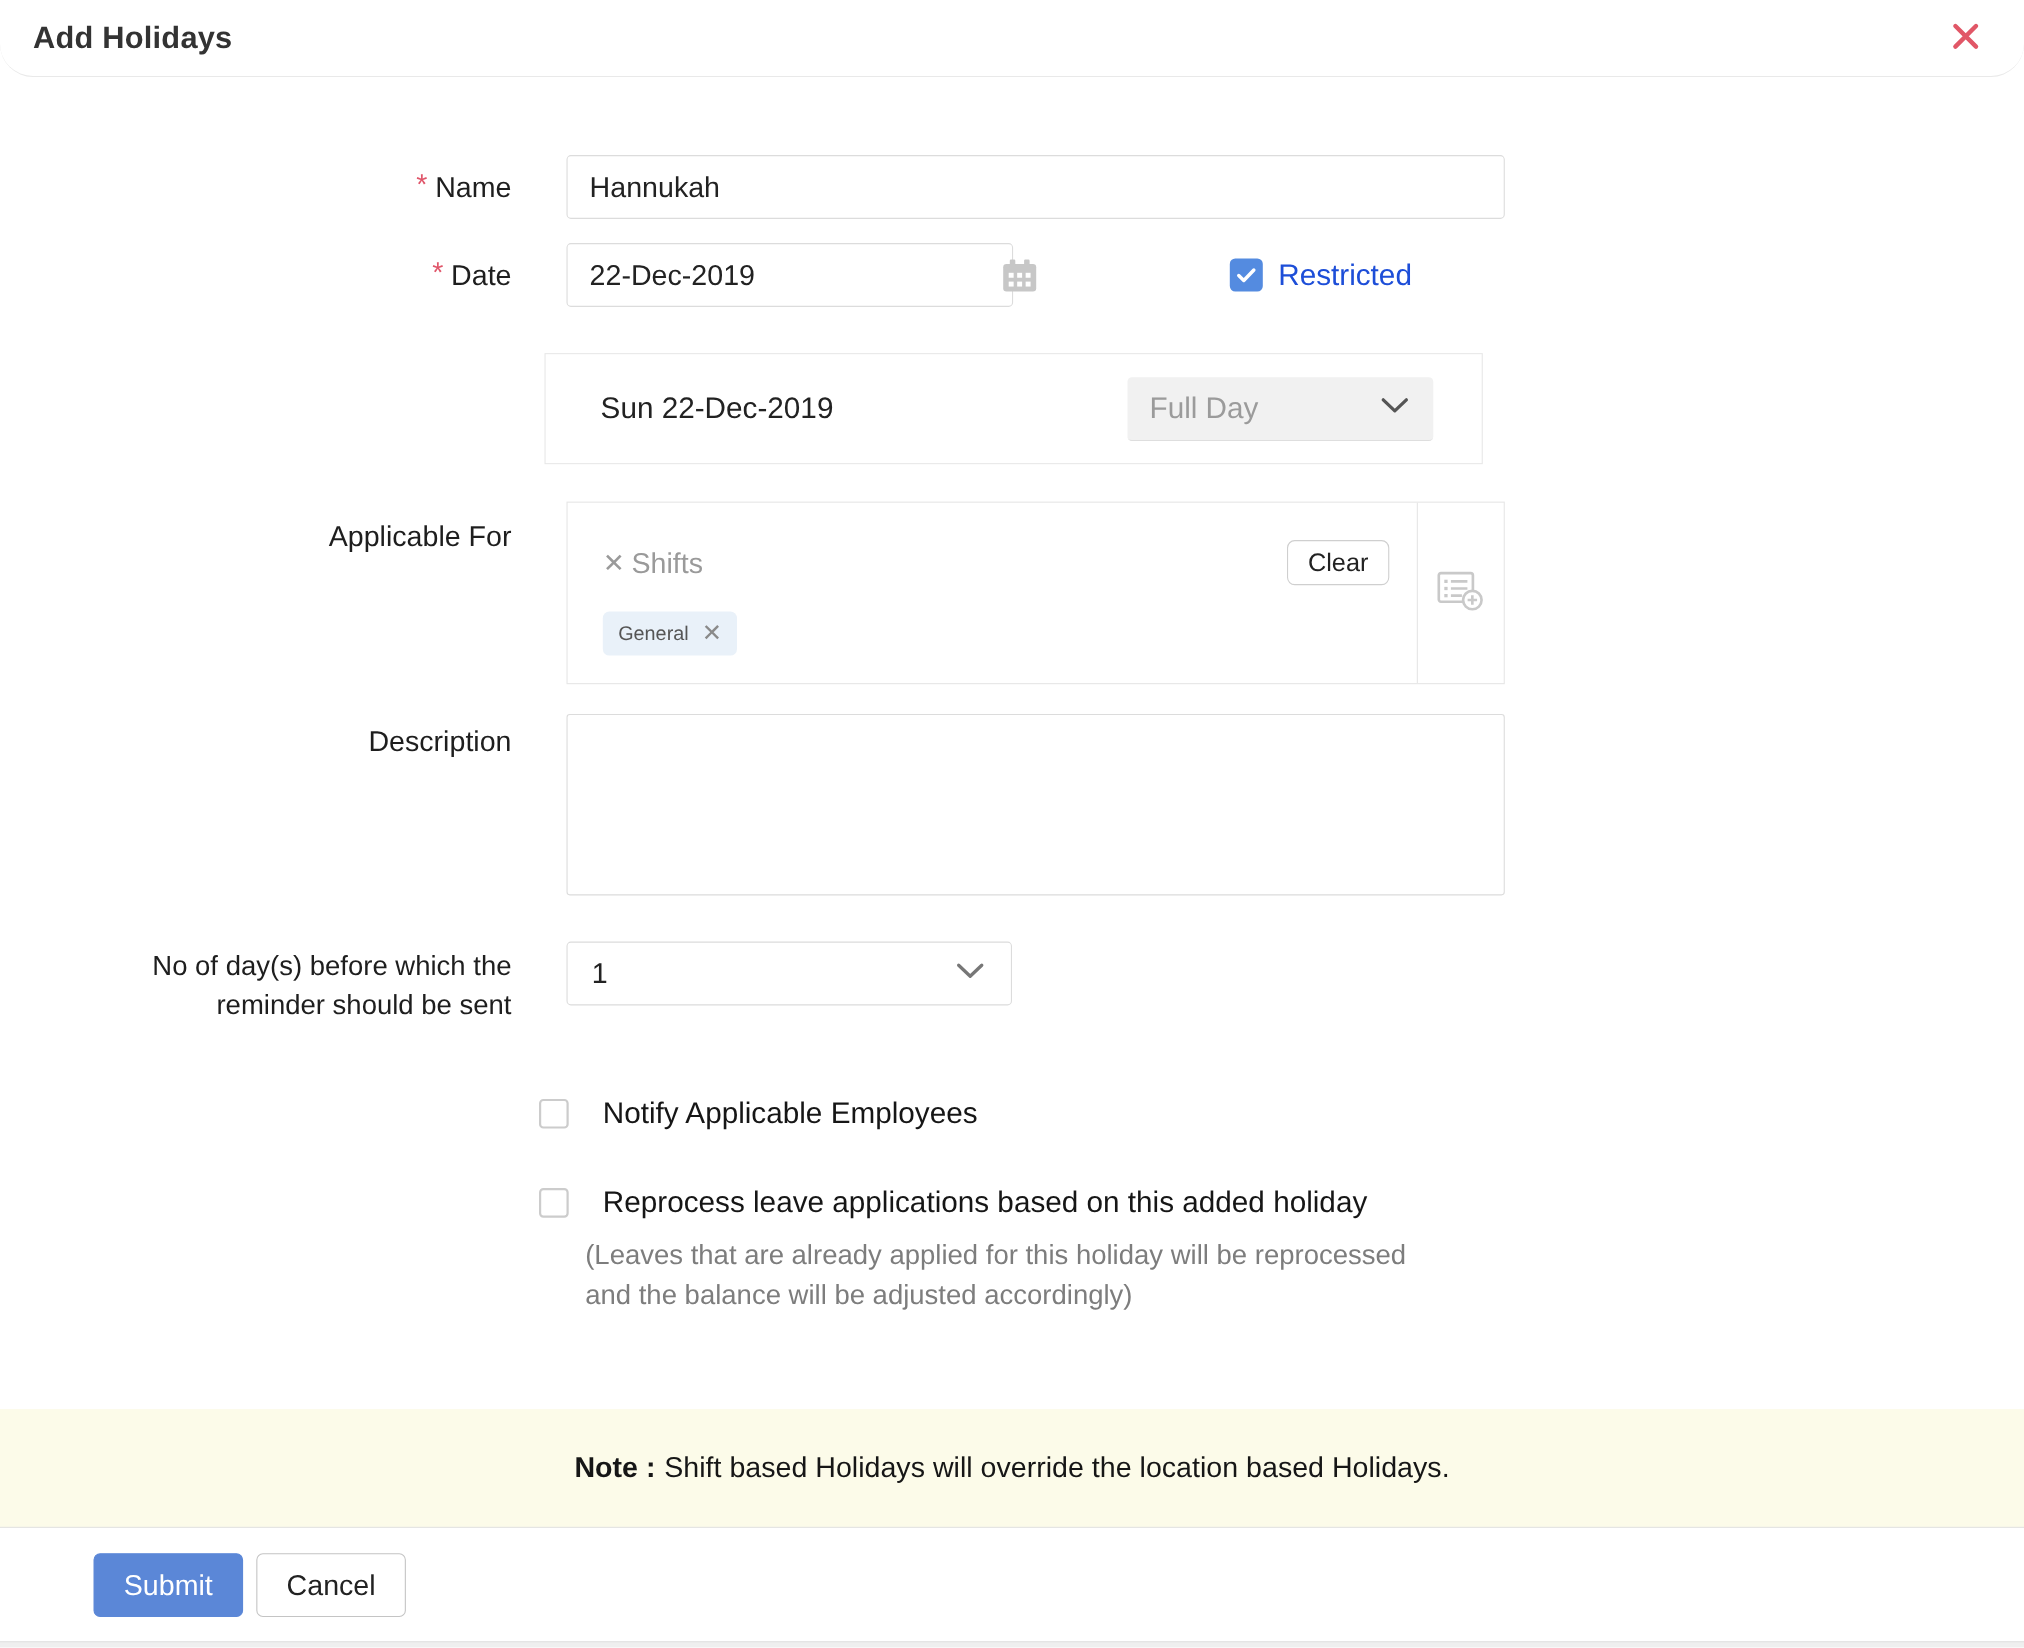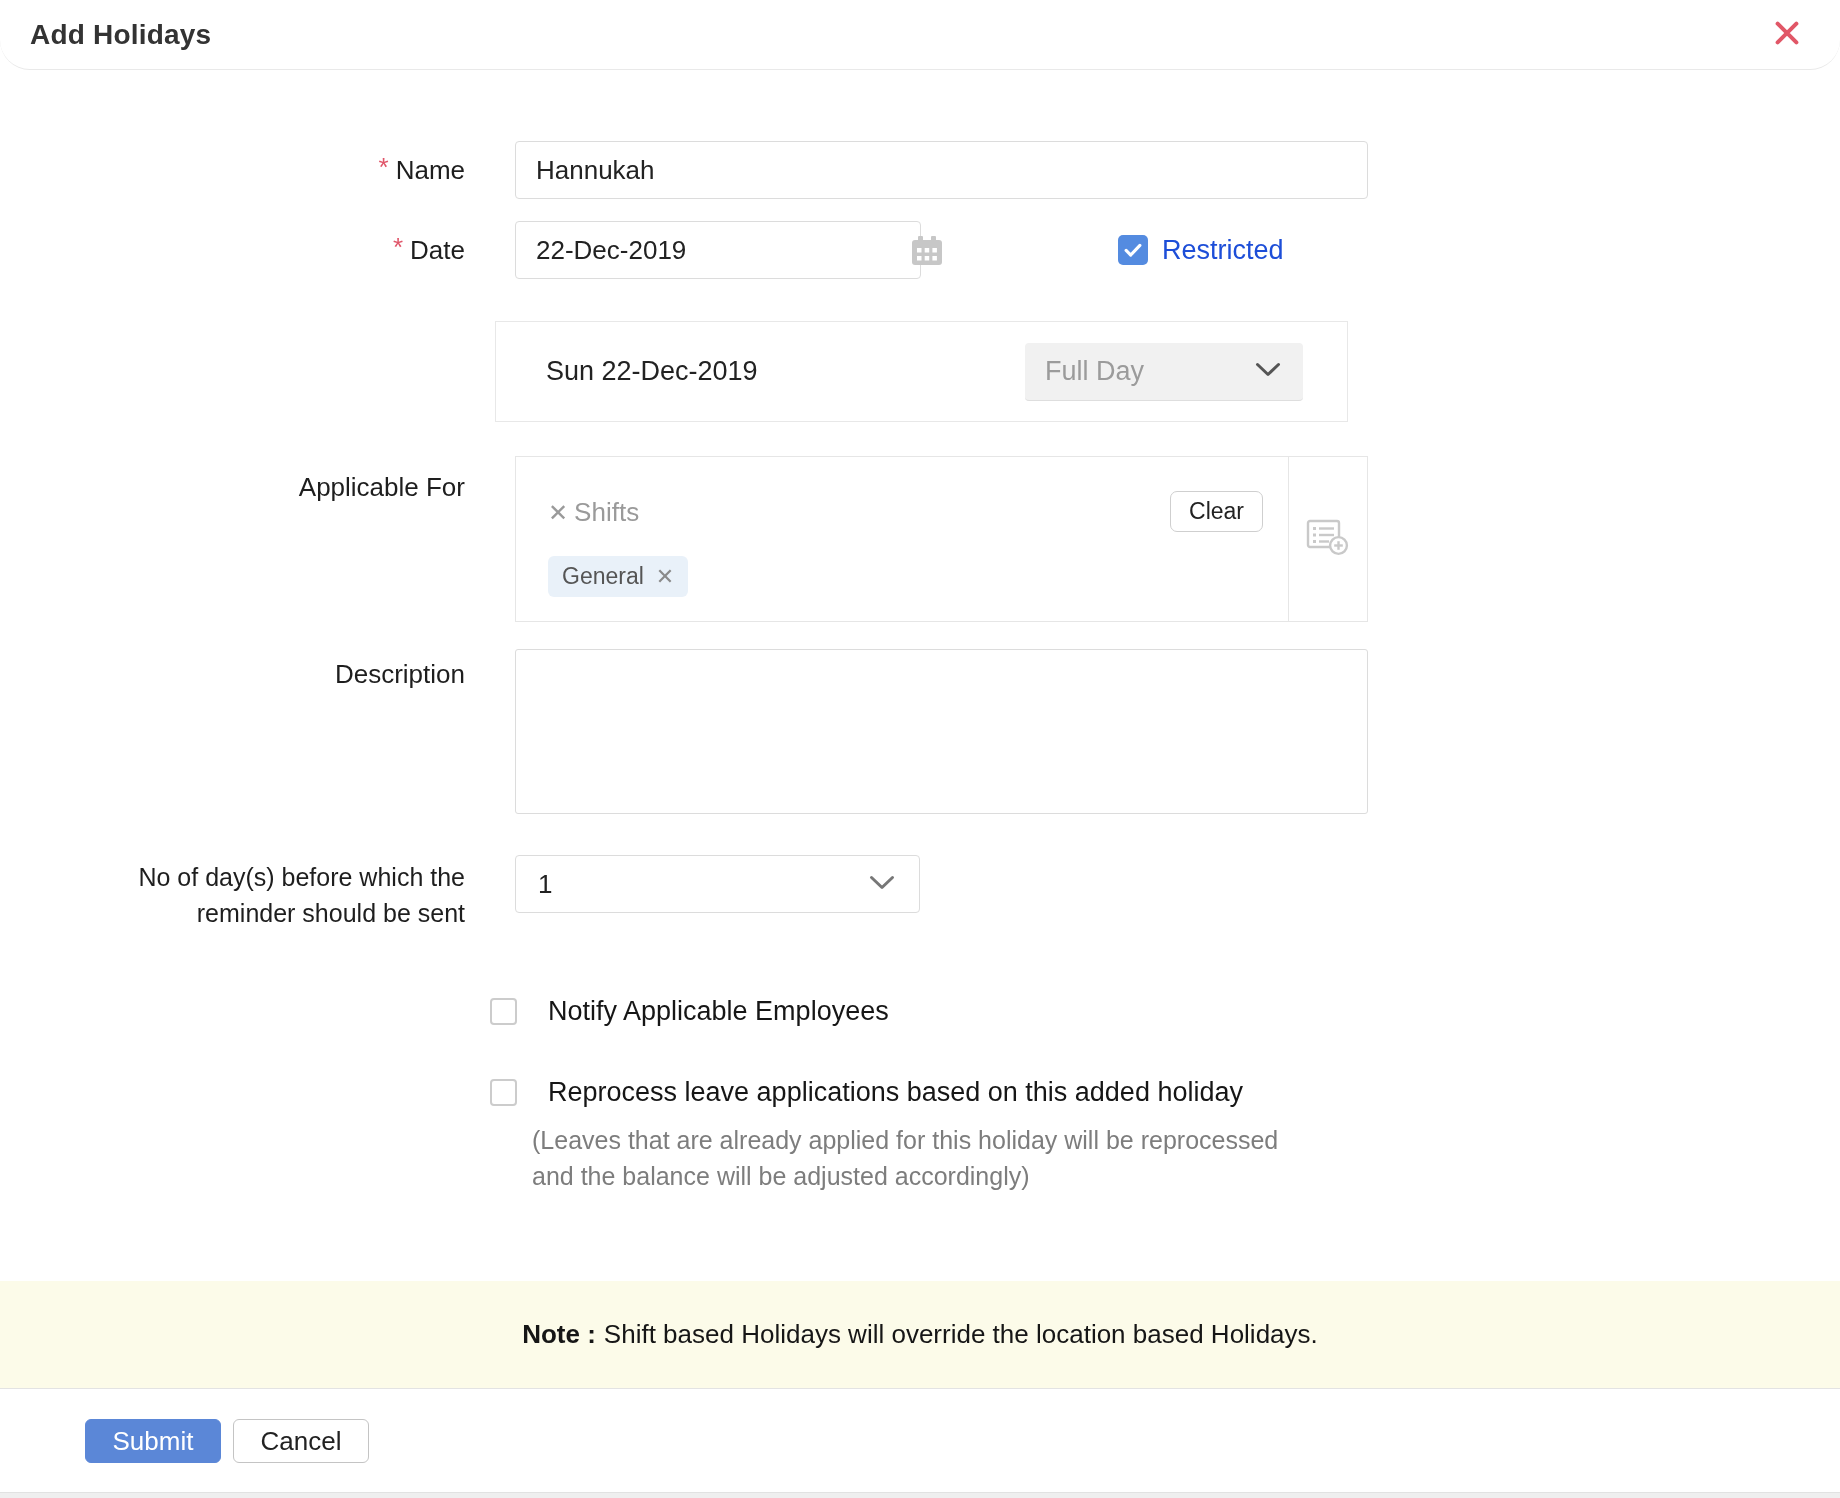--- a/index.html
+++ b/index.html
@@ -46,21 +46,21 @@
   .appl-box { width:853px; height:166px; border:1px solid #e6e6e6; display:flex; }
   .appl-main { flex:1; padding:40px 25px 0 32px; }
   .appl-top { display:flex; align-items:flex-start; }
   .tag-group { display:flex; align-items:center; color:#9a9a9a; cursor:pointer; }
   .tag-x { font-size:24px; color:#9a9a9a; margin-right:6px; }
   .tag-label { font-size:26px; color:#9a9a9a; }
   .clear-btn { margin-left:auto; background:#fff; border:1px solid #cfcfcf; border-radius:7px; font-family:"Liberation Sans",sans-serif;
                font-size:23px; color:#222; padding:6px 18px; cursor:pointer; margin-top:-6px; }
   .chip-row { margin-top:24px; }
   .chip { display:inline-flex; align-items:center; background:#e9f1f9; border-radius:6px; padding:7px 14px; }
-  .chip-label { font-size:23px; color:#555; }
+  .chip-label { font-size:18px; color:#555; }
   .chip-x { font-size:22px; color:#8a8a8a; margin-left:12px; cursor:pointer; }
   .appl-side { width:79px; border-left:1px solid #e6e6e6; display:flex; align-items:center; justify-content:center; cursor:pointer; }
 
   .row-desc { margin-top:27px; }
   .row-desc .lbl { padding-top:10px; }
   .desc-area { width:853px; height:165px; border:1px solid #dcdcdc; border-radius:3px; resize:none; outline:none;
                font-family:"Liberation Sans",sans-serif; font-size:26px; color:#222; padding:14px 20px; }
 
   .row-reminder { margin-top:37px; }
   .row-reminder .lbl { font-size:25px; line-height:36px; padding-top:4px; }
@@ -77,21 +77,21 @@
 
   
   .note-bar { position:absolute; left:0; top:1281px; width:1840px; height:108px; background:#fcfbe9;
               border-bottom:1px solid #e3e3e3; display:flex; align-items:center; justify-content:center; }
   .note-text { font-size:26px; color:#161616;text-align:center; }
   .note-prefix { font-weight:700; margin-right:8px; }
 
   
   .dialog-footer { position:absolute; left:0; top:1390px; width:1840px; height:102px; background:#fff;
                    display:flex; align-items:center; padding-left:85px; }
-  .btn { height:44px; min-width:136px; border-radius:6px; font-family:"Liberation Sans",sans-serif; font-size:26px;
+  .btn { height:58px; min-width:136px; border-radius:6px; font-family:"Liberation Sans",sans-serif; font-size:26px;
          cursor:pointer; padding:0 24px; }
   .btn-submit { background:#5b87d7; border:1px solid #5b87d7; color:#fff; }
   .btn-cancel { background:#fff; border:1px solid #c4c4c4; color:#222; margin-left:12px; }
   .bottom-strip { position:absolute; left:0; bottom:0; width:1840px; height:6px; background:#efefef; border-top:1px solid #e2e2e2; }
 </style>
 </head>
 <body>
 
 <div class="dialog">
 

